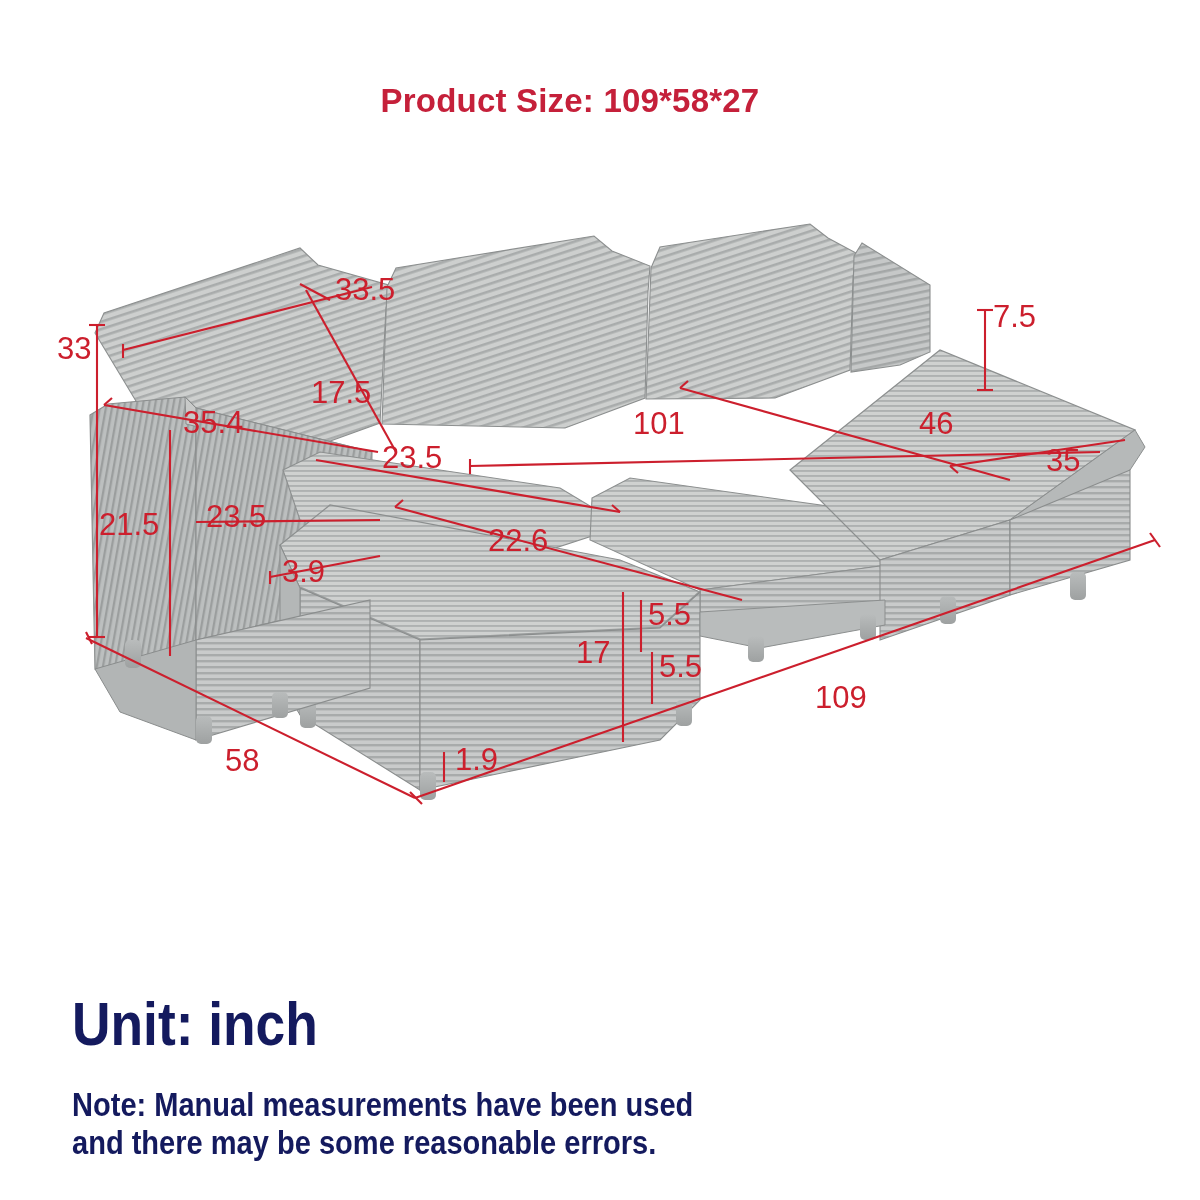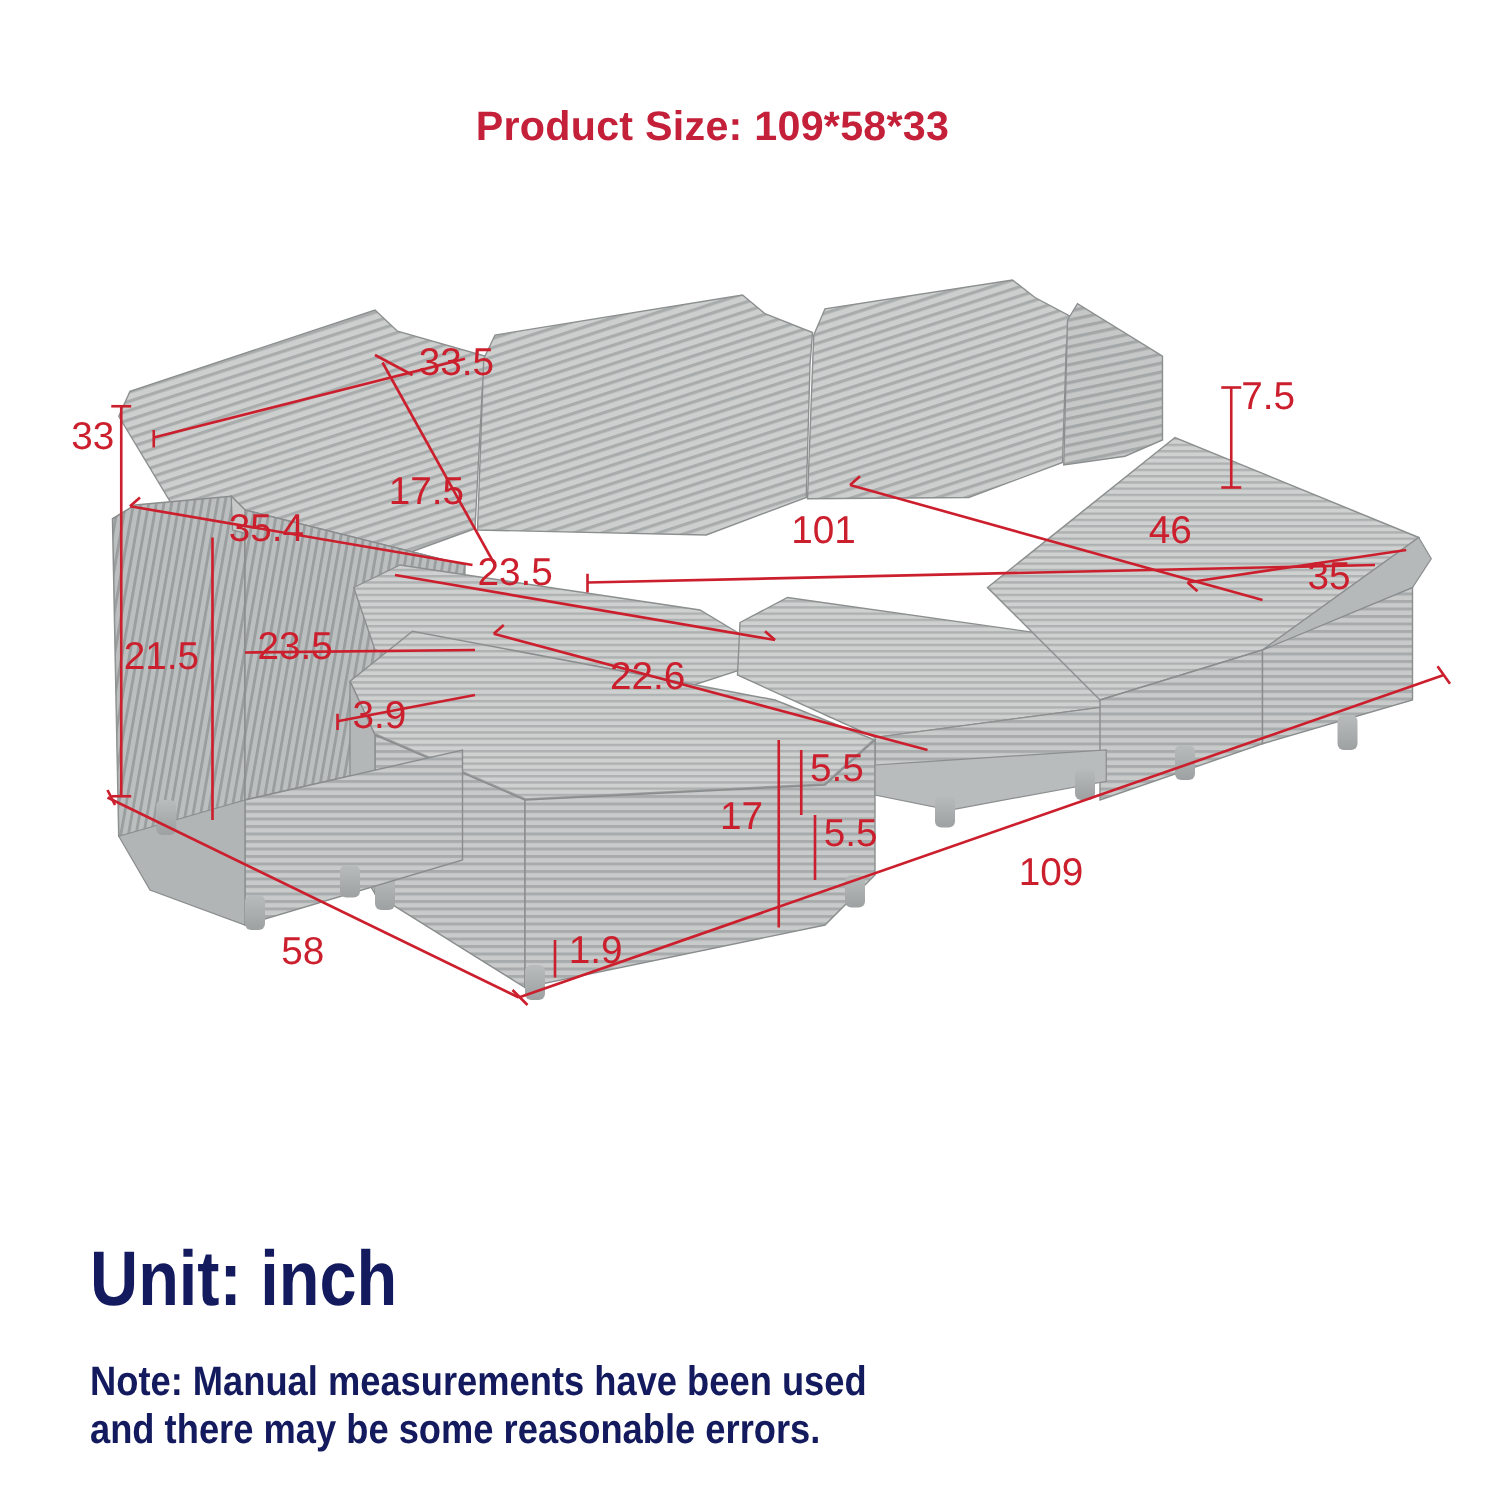--- a/index.html
+++ b/index.html
@@ -79,21 +79,21 @@
     font-size: 31px;
     fill: #cc1f2d;
     font-weight: normal;
   }
 </style>
 </head>
 <body>
 
 <div id="stage">
 
-  <div class="title">Product Size: 109*58*33</div>
+  <div class="title">Product Size: 109*58*27</div>
 
   <svg id="art" viewBox="0 0 1200 1200">
     <defs>
 
       <pattern id="ribH" width="6" height="6" patternUnits="userSpaceOnUse">
         <rect width="6" height="6" fill="#c9cbcb"></rect>
         <rect width="6" height="2.4" fill="#a8abab"></rect>
       </pattern>
       <pattern id="ribHfine" width="5" height="5" patternUnits="userSpaceOnUse">
         <rect width="5" height="5" fill="#cfd1d0"></rect>

